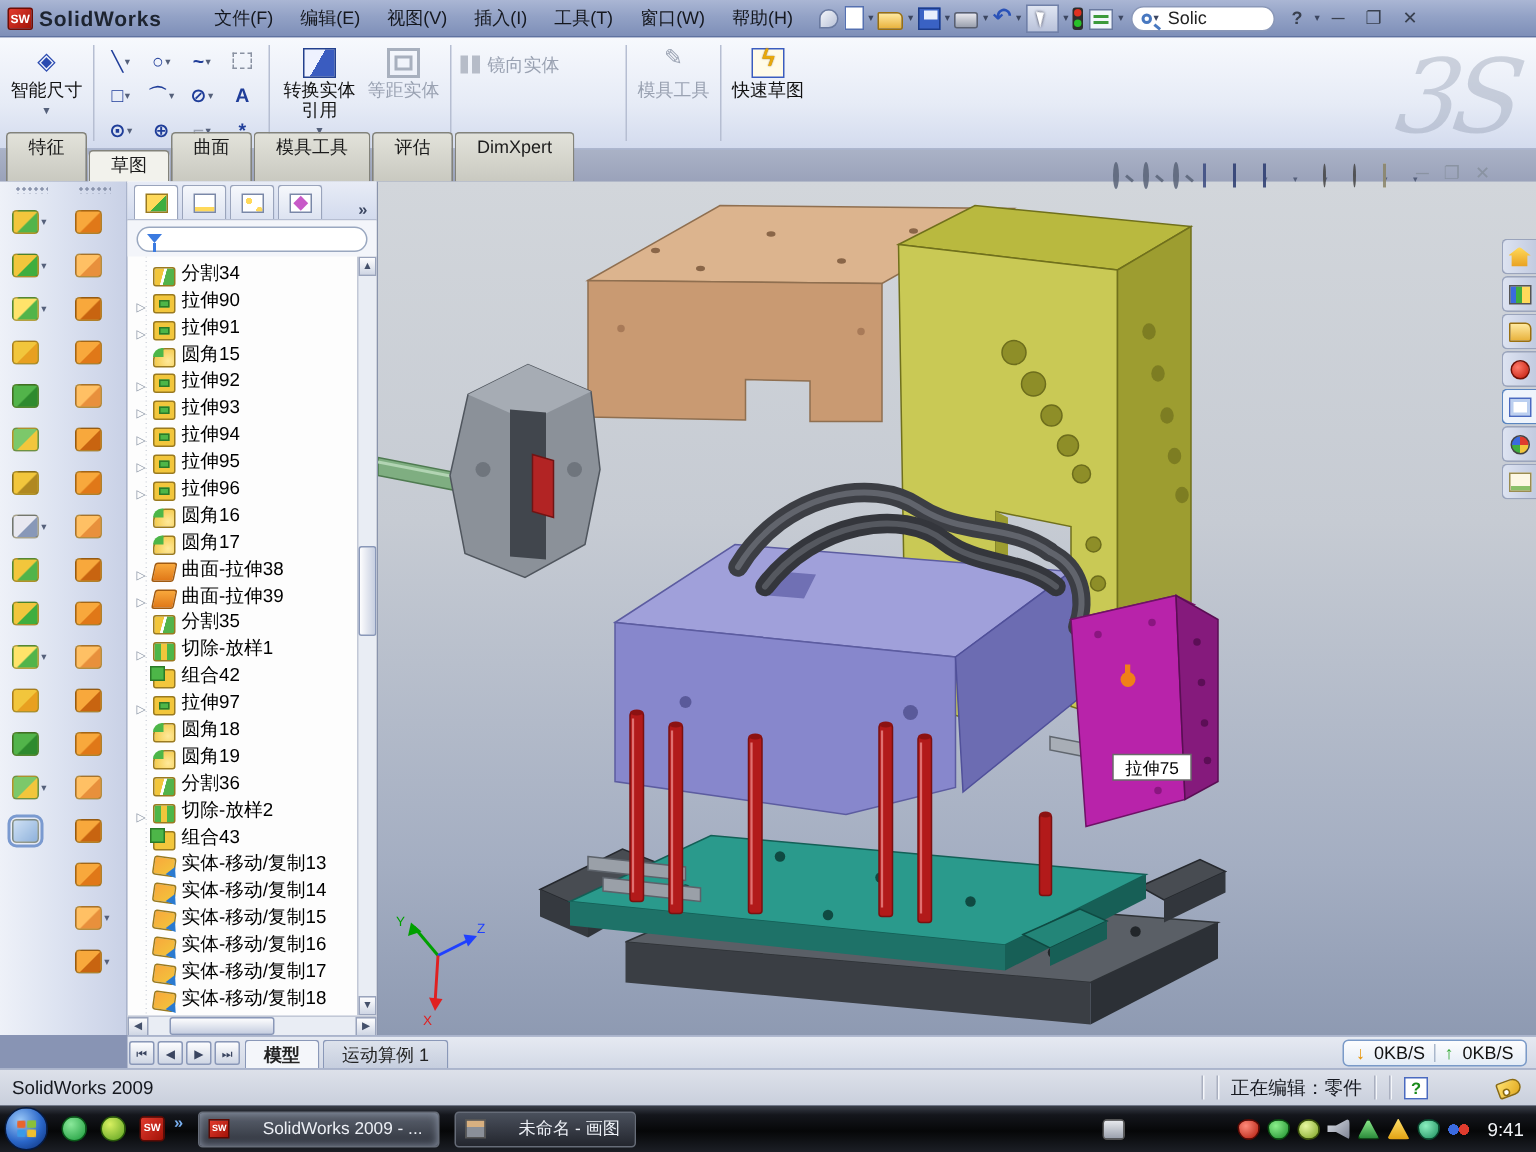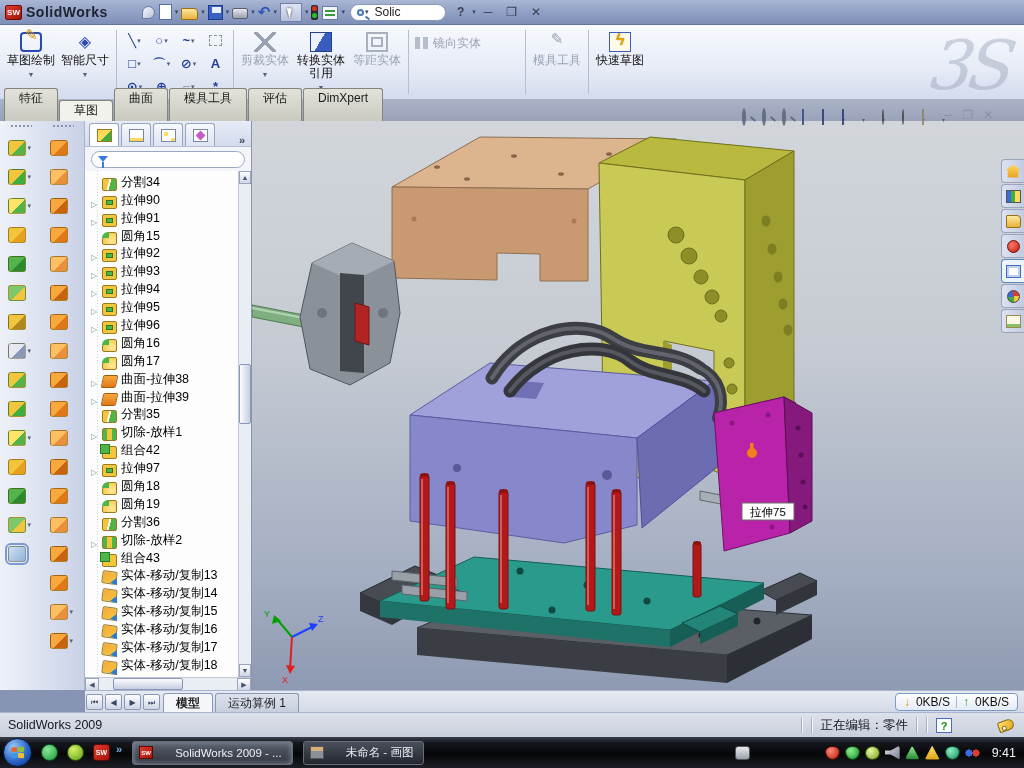--- a/index.html
+++ b/index.html
@@ -200,20 +200,29 @@
   .tri-def { background:radial-gradient(circle at 35% 30%,#8af0c0,#1a8a5a); border-radius:50% 50% 50% 50%/40% 40% 60% 60%; border:1px solid #0a4a30; }
   .tri-sync { background:radial-gradient(circle 5px at 4px 7px,#3a6ae0 70%,transparent 72%),radial-gradient(circle 5px at 11px 7px,#e03c2e 70%,transparent 72%); }
   #clock { color:#f2f4f8; font-size:12.5px; margin-left:4px; }
 </style>
 </head>
 <body>
 
 <div id="titlebar" class="abs">
   <div class="swcube">SW</div>
   <div id="app-name">SolidWorks</div>
+  <div id="menubar" style="display:flex;">
+      <span class="menu-item">文件(F)</span>
+      <span class="menu-item">编辑(E)</span>
+      <span class="menu-item">视图(V)</span>
+      <span class="menu-item">插入(I)</span>
+      <span class="menu-item">工具(T)</span>
+      <span class="menu-item">窗口(W)</span>
+      <span class="menu-item">帮助(H)</span>
+    </div>
   <div class="tb-sep"></div>
   <span class="qi qi-pin"></span>
   <span class="qi qi-new"></span>
     <span class="dd">▾</span>
   <span class="qi qi-open"></span>
     <span class="dd">▾</span>
   <span class="qi qi-save"></span>
     <span class="dd">▾</span>
   <span class="qi qi-print"></span>
     <span class="dd">▾</span>
@@ -234,25 +243,20 @@
   </div>
   <span class="wbtn">?</span>
     <span class="dd">▾</span>
   <span class="wbtn">─</span>
   <span class="wbtn">❐</span>
   <span class="wbtn">✕</span>
 </div>
 
 <div id="cmdbar" class="abs">
   <div class="cmd-big">
-    <div class="cicon ci-sketch"></div>
-    <div class="lbl">草图绘制</div>
-    <div class="ddv">▼</div>
-  </div>
-  <div class="cmd-big">
     <div class="cicon ci-dim"></div>
     <div class="lbl">智能尺寸</div>
     <div class="ddv">▼</div>
   </div>
   <div class="sep-v"></div>
   <div id="sk-grid">
     <div class="sk-cell">╲<span class="ddv">▾</span></div>
     <div class="sk-cell">○<span class="ddv">▾</span></div>
     <div class="sk-cell">~<span class="ddv">▾</span></div>
     <div class="sk-cell">
@@ -261,25 +265,20 @@
     <div class="sk-cell">□<span class="ddv">▾</span></div>
     <div class="sk-cell">⌒<span class="ddv">▾</span></div>
     <div class="sk-cell">⊘<span class="ddv">▾</span></div>
     <div class="sk-cell">A</div>
     <div class="sk-cell">⊙<span class="ddv">▾</span></div>
     <div class="sk-cell">⊕</div>
     <div class="sk-cell gray">⌐<span class="ddv">▾</span></div>
     <div class="sk-cell">*</div>
   </div>
   <div class="sep-v"></div>
-  <div class="cmd-big dis">
-    <div class="cicon ci-x"></div>
-    <div class="lbl">剪裁实体</div>
-    <div class="ddv">▼</div>
-  </div>
   <div class="cmd-big" style="width:58px">
     <div class="cicon ci-convert"></div>
     <div class="lbl">转换实体引用</div>
     <div class="ddv">▼</div>
   </div>
   <div class="cmd-big dis">
     <div class="cicon ci-offset"></div>
     <div class="lbl">等距实体</div>
   </div>
   <div class="sep-v"></div>

